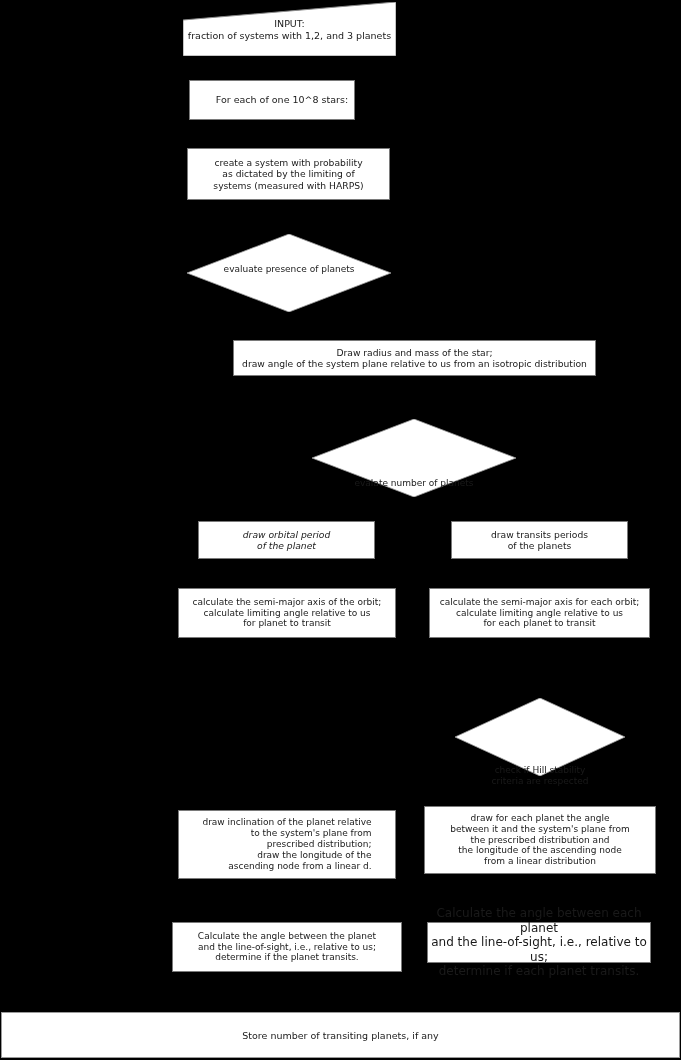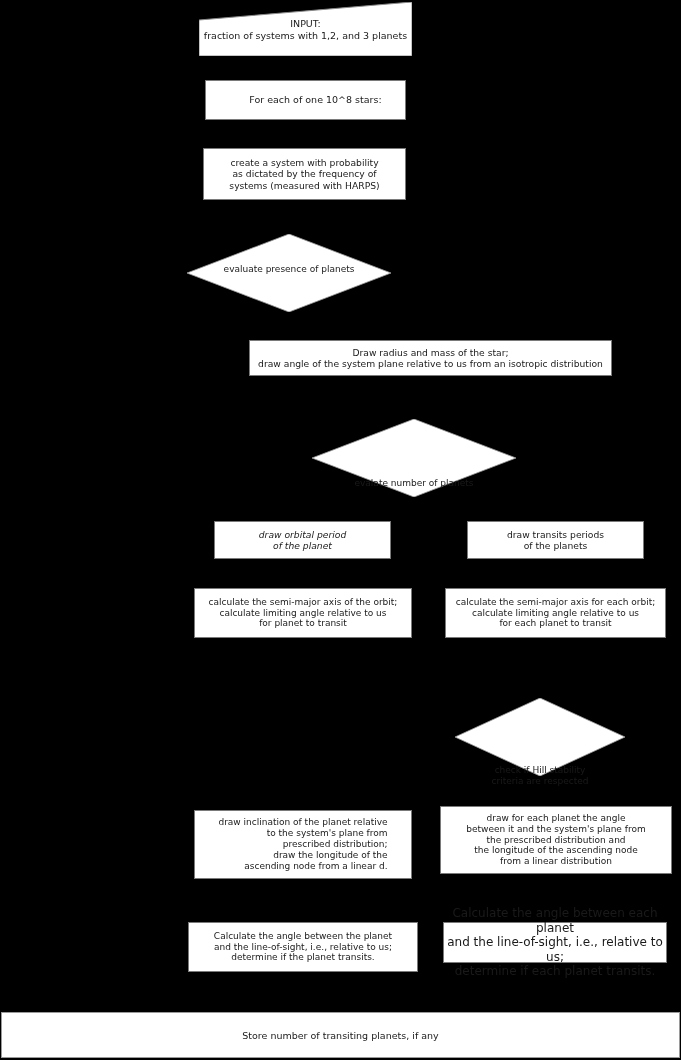--- a/index.html
+++ b/index.html
@@ -27,21 +27,20 @@
     box-sizing: border-box;
     background: #ffffff;
     border: 1px solid #7a7a7a;
     display: flex;
     align-items: center;
     justify-content: center;
     text-align: center;
     line-height: 1.22;
     color: #1a1a1a;
     white-space: pre-line;
-    margin-left: 16px;
   }
   .node.rect { }
   .node.banner {
     border: none;
     background: transparent;
     padding: 0;
     display: block;
   }
   .banner-shape {
     position: absolute;
@@ -95,24 +94,24 @@
 <div id="canvas">
 
   <div class="node banner" style="left:183px; top:2px; width:213px; height:54px;">
     <svg class="banner-shape" viewBox="0 0 213 54" preserveAspectRatio="none">
       <polygon points="0,18 213,0 213,54 0,54" fill="#ffffff" stroke="#8a8a8a" stroke-width="1"></polygon>
     </svg>
     <div class="banner-label" style="top:16px; font-size:9.5px;">INPUT:
 fraction of systems with 1,2, and 3 planets</div>
   </div>
 
-  <div class="node rect" style="left:189px; top:80px; width:201px; height:40px; font-size:9.5px;padding-left:20px;">For each of one 10^8 stars:</div>
+  <div class="node rect" style="left:189px; top:80px; width:166px; height:40px; font-size:9.5px;padding-left:20px;">For each of one 10^8 stars:</div>
 
   <div class="node rect" style="left:187px; top:148px; width:203px; height:52px; font-size:9.2px;">create a system with probability
-as dictated by the frequency of
+as dictated by the limiting of
 systems (measured with HARPS)</div>
 
   <div class="diamond" style="left:187px; top:234px; width:204px; height:78px;">
     <svg class="diamond-shape" viewBox="0 0 204 78" preserveAspectRatio="none">
       <polygon points="102,0 204,39 102,78 0,39" fill="#ffffff" stroke="#9a9a9a" stroke-width="0.8"></polygon>
     </svg>
     <div class="diamond-label" style="top:30px; font-size:9px;">evaluate presence of planets</div>
   </div>
 
   <div class="node rect" style="left:233px; top:340px; width:363px; height:36px; font-size:9.2px;">Draw radius and mass of the star;

